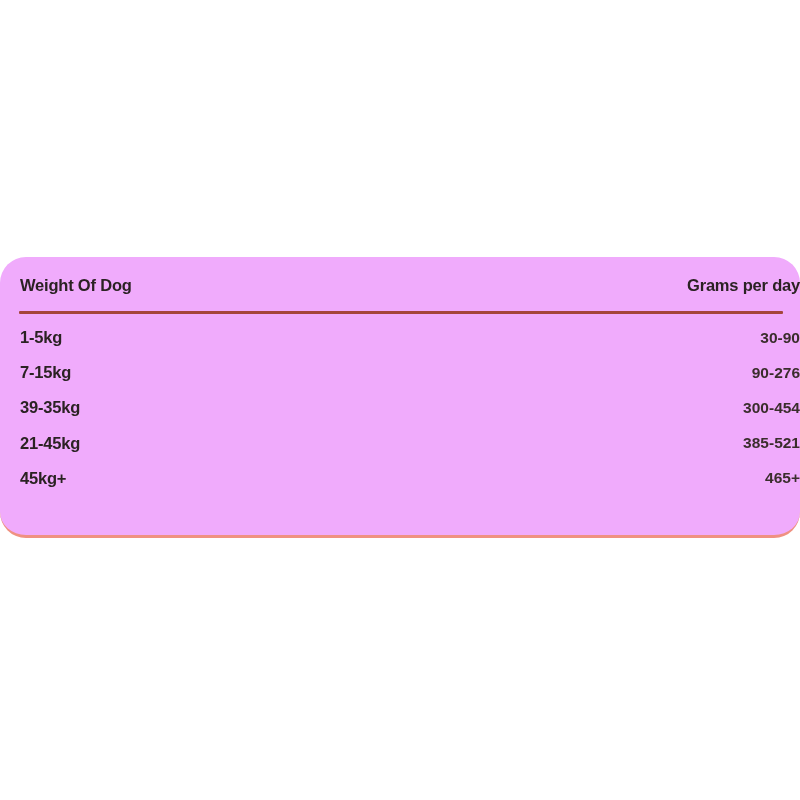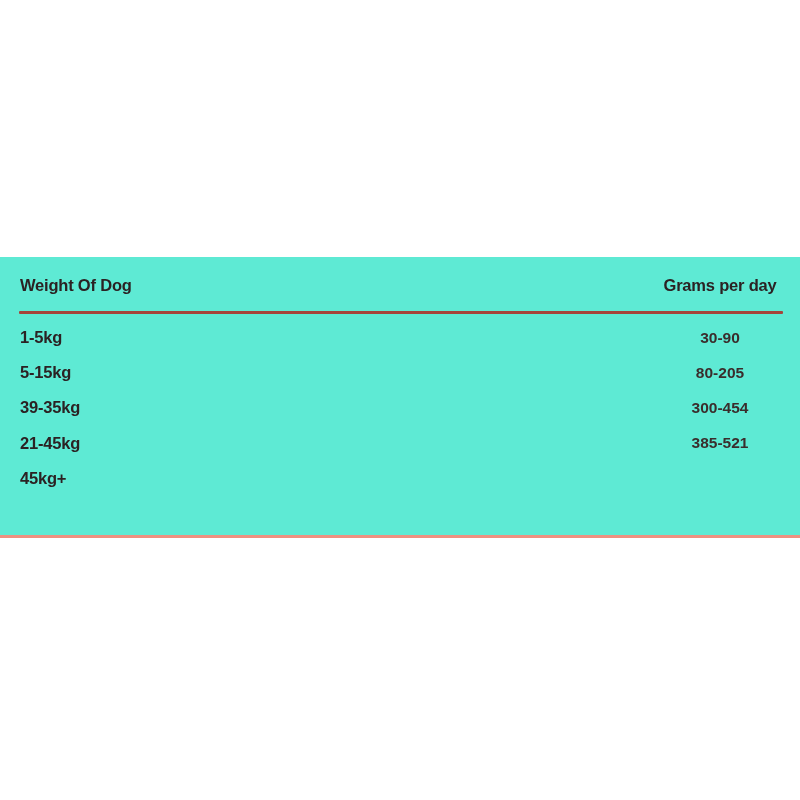--- a/index.html
+++ b/index.html
@@ -16,24 +16,25 @@
     width: 800px;
     height: 800px;
     background: #ffffff;
   }
   .band {
     position: absolute;
     top: 257px;
     left: 0;
     width: 800px;
     height: 281px;
-    background: #5eead4;
+    background: #f0abfc;
     border-bottom: 3px solid #ef9181;
     box-sizing: border-box;
     color: #2b2223;
+    border-radius: 26px;
   }
   .table {
     position: relative;
     width: 100%;
     height: 100%;
   }
   .row {
     display: flex;
     align-items: center;
     justify-content: space-between;
@@ -44,21 +45,21 @@
     margin-top: 19px;
   }
   .col-label {
     font-weight: bold;
     font-size: 16.5px;
     letter-spacing: -0.2px;
     white-space: nowrap;
   }
   .col-value {
     width: 160px;
-    text-align: center;
+    text-align: right;
     white-space: nowrap;
   }
   .header-row .col-value {
     font-weight: bold;
     font-size: 16.5px;
     letter-spacing: -0.2px;
   }
   .divider {
     height: 3px;
     background: #a5453b;
@@ -90,31 +91,32 @@
       </div>
 
       <div class="divider"></div>
 
       <div class="rows">
         <div class="row data-row">
           <div class="col-label">1-5kg</div>
           <div class="col-value">30-90</div>
         </div>
         <div class="row data-row">
-          <div class="col-label">5-15kg</div>
-          <div class="col-value">80-205</div>
+          <div class="col-label">7-15kg</div>
+          <div class="col-value">90-276</div>
         </div>
         <div class="row data-row">
           <div class="col-label">39-35kg</div>
           <div class="col-value">300-454</div>
         </div>
         <div class="row data-row">
           <div class="col-label">21-45kg</div>
           <div class="col-value">385-521</div>
         </div>
         <div class="row data-row">
           <div class="col-label">45kg+</div>
+          <div class="col-value">465+</div>
         </div>
       </div>
 
     </div>
   </div>
 </div>
 
 </body></html>

